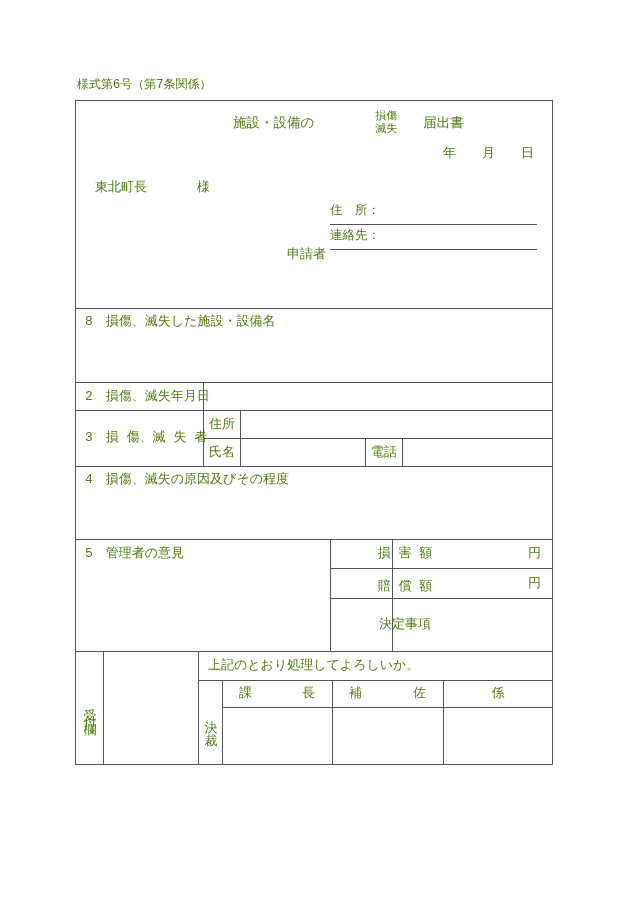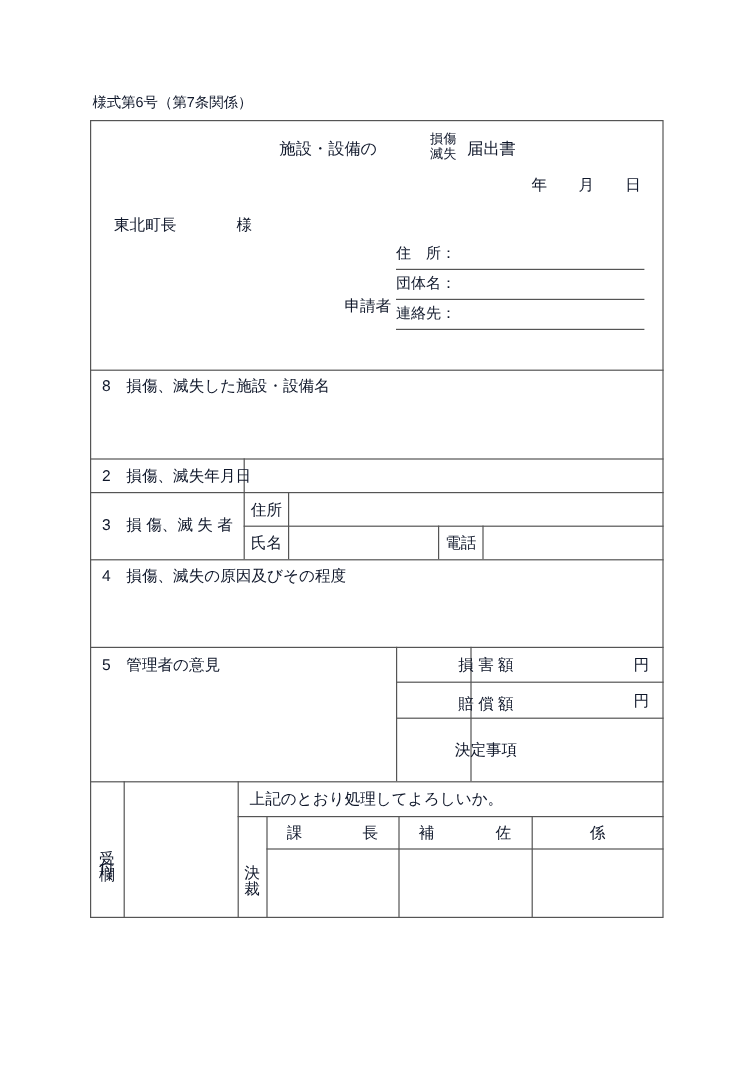--- a/index.html
+++ b/index.html
@@ -1,39 +1,39 @@
 <!DOCTYPE html>
 <html><head>
 <meta charset="utf-8">
 <style>
   html, body { margin: 0; padding: 0; background: #ffffff; }
   .page {
     position: relative;
     width: 630px;
     height: 791px;
     background: #ffffff;
-    font-family: Liberation Sans, sans-serif;
-    color: #0f172a;
+    font-family: Liberation Mono, monospace;
+    color: #4d7c0f;
     font-size: 13px;
     line-height: 15px;
   }
   .box {
     position: absolute;
     left: 75px; top: 100px;
     width: 478px; height: 665px;
     border: 1px solid #555;
     box-sizing: border-box;
   }
   .hl { position: absolute; height: 1px; background: #555; }
   .vl { position: absolute; width: 1px; background: #555; }
   .txt { position: absolute; white-space: pre; }
   .small { font-size: 12px; }
   .title-group {
     position: absolute; left: 233px; top: 110px;
-    display: flex; align-items: center; gap: 9px;
+    display: flex; align-items: center; gap: 26px;
   }
   .title-main { font-size: 13.5px; }
   .title-stack { display: flex; flex-direction: column; font-size: 11px; line-height: 13px; margin-left: 35px; }
   .addressee { position: absolute; left: 95px; top: 180px; display: flex; gap: 50px; }
   .fields { position: absolute; left: 330px; top: 200px; width: 207px; }
   .field-row {
     height: 25px;
     border-bottom: 1px solid #555;
     display: flex; align-items: center;
     padding-bottom: 2px; box-sizing: border-box;
@@ -77,24 +77,20 @@
 
   <div class="addressee">
     <span>東北町長</span>
     <span>様</span>
   </div>
 
   <div class="txt" style="left:287px; top:247px;">申請者</div>
   <div class="fields">
     <div class="field-row">
       <span>住　所：</span>
-      <span></span>
-    </div>
-    <div class="field-row">
-      <span>団体名：</span>
       <span></span>
     </div>
     <div class="field-row">
       <span>連絡先：</span>
       <span></span>
     </div>
   </div>
 
   <div class="hl" style="top:308px; left:75px; width:478px;"></div>
   <div class="hl" style="top:382px; left:75px; width:478px;"></div>

